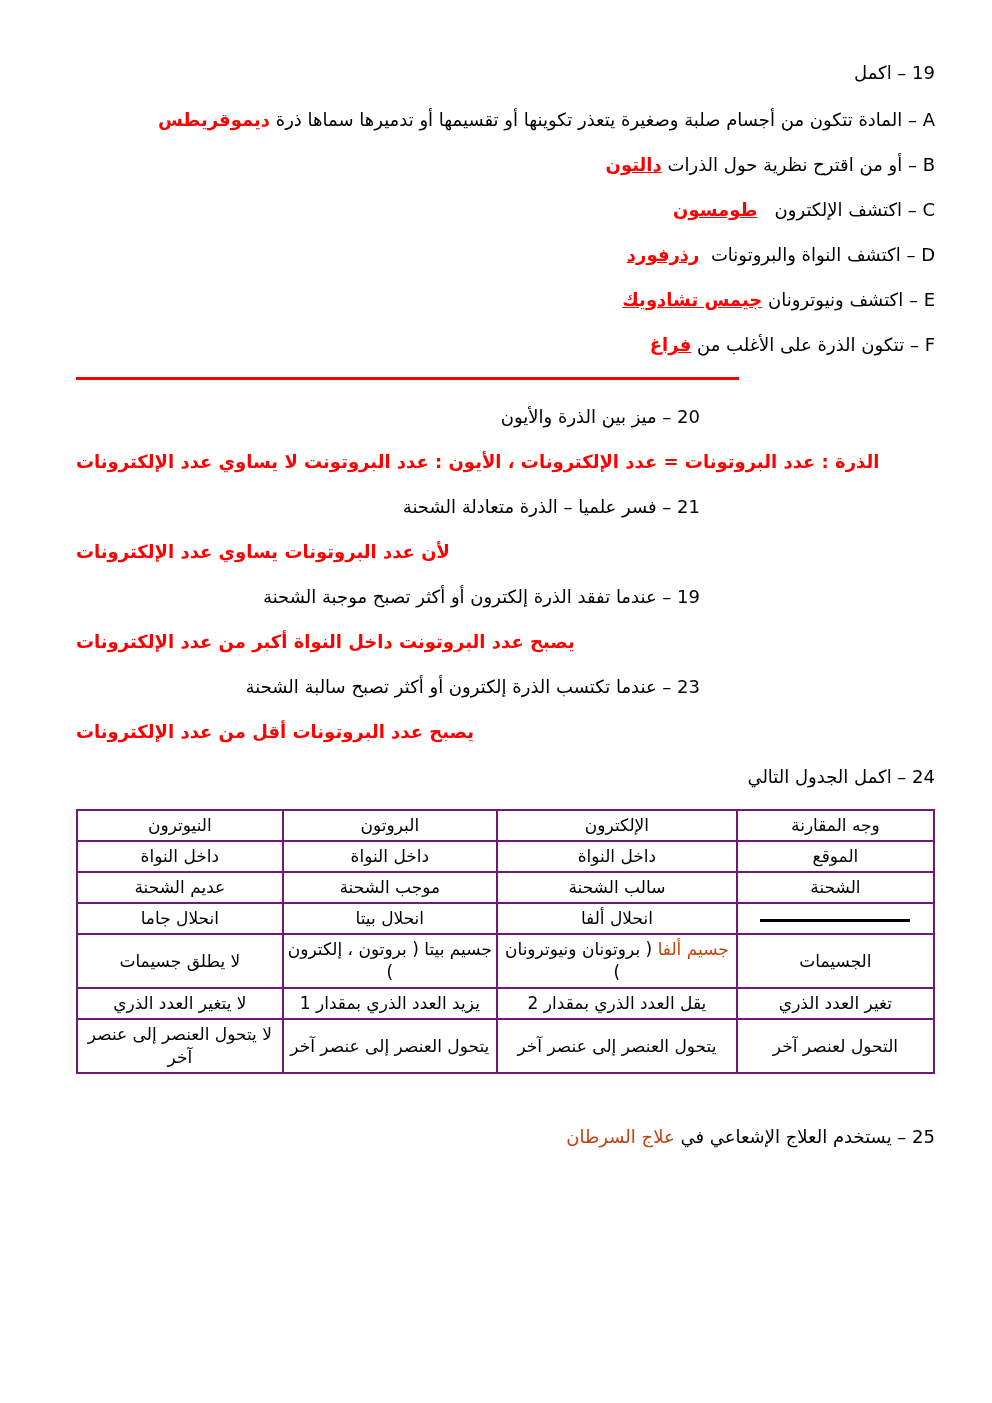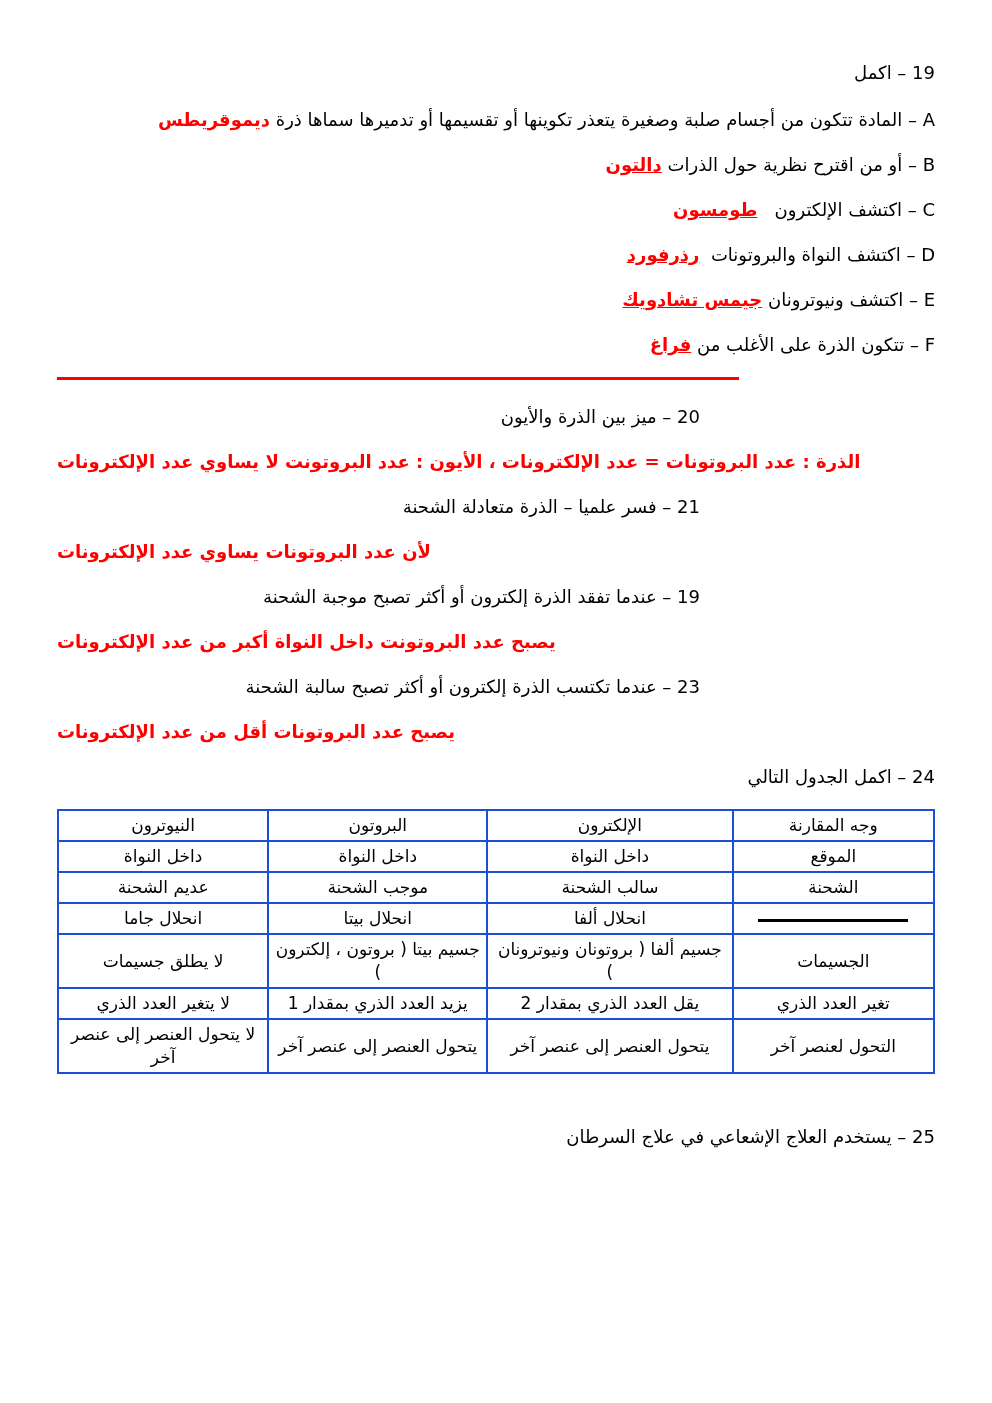--- a/index.html
+++ b/index.html
@@ -1,20 +1,20 @@
 <!DOCTYPE html>
 <html lang="ar" dir="rtl"><head>
 <meta charset="utf-8">
 <style>
   html, body { margin: 0; padding: 0; background: #ffffff; }
   .page {
     width: 992px;
     min-height: 1403px;
     box-sizing: border-box;
-    padding: 60px 57px 40px 57px;
+    padding: 60px 57px 40px 76px;
     direction: rtl;
     background: #ffffff;
     color: #000000;
     font-family: "DejaVu Sans", sans-serif;
     font-size: 18px;
     line-height: 25px;
   }
   .qtitle { text-align: right; margin-bottom: 22px; }
   .qitem  { text-align: right; margin-bottom: 20px; }
   .qline  { text-align: right; margin-bottom: 20px; }
@@ -26,41 +26,41 @@
   .ans.u { text-decoration: underline; }
   .aline {
     color: #FF0000;
     font-weight: bold;
     text-align: left;
     margin-bottom: 20px;
   }
   .aline.indent { margin-right: 250px; }
   .aline.indent22 { margin-right: 225px; }
   .aline.indent23 { margin-right: 245px; }
-  .red { color: #000000; }
+  .red { color: #c2410c; }
   .sep {
     border: none;
     border-top: 3px solid #FF0000;
     height: 0;
     margin: 16px 196px 24px 0;
     margin-right: 196px;
     margin-left: 0;
   }
   
   .sep { margin-right: 0; margin-left: 0; margin-right: 196px; }
 
   table.cmp {
     border-collapse: collapse;
     width: 100%;
     margin-top: 6px;
     font-size: 17px;
     table-layout: fixed;
   }
   table.cmp th, table.cmp td {
-    border: 2px solid #1d4ed8;
+    border: 2px solid #701a75;
     text-align: center;
     vertical-align: middle;
     padding: 3px 4px;
     line-height: 23px;
     font-weight: normal;
   }
   td.redcell { color: #000000; }
   .blank-line {
     width: 150px;
     border-bottom: 3px solid #000000;

